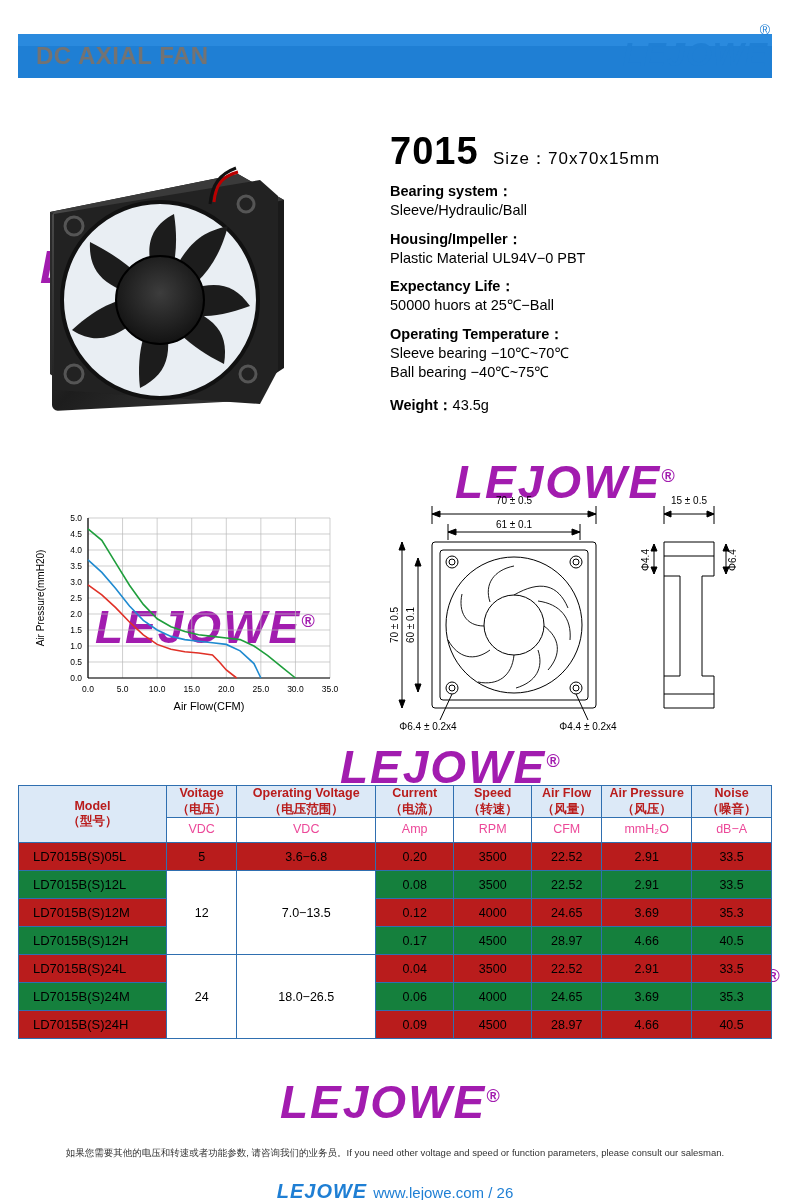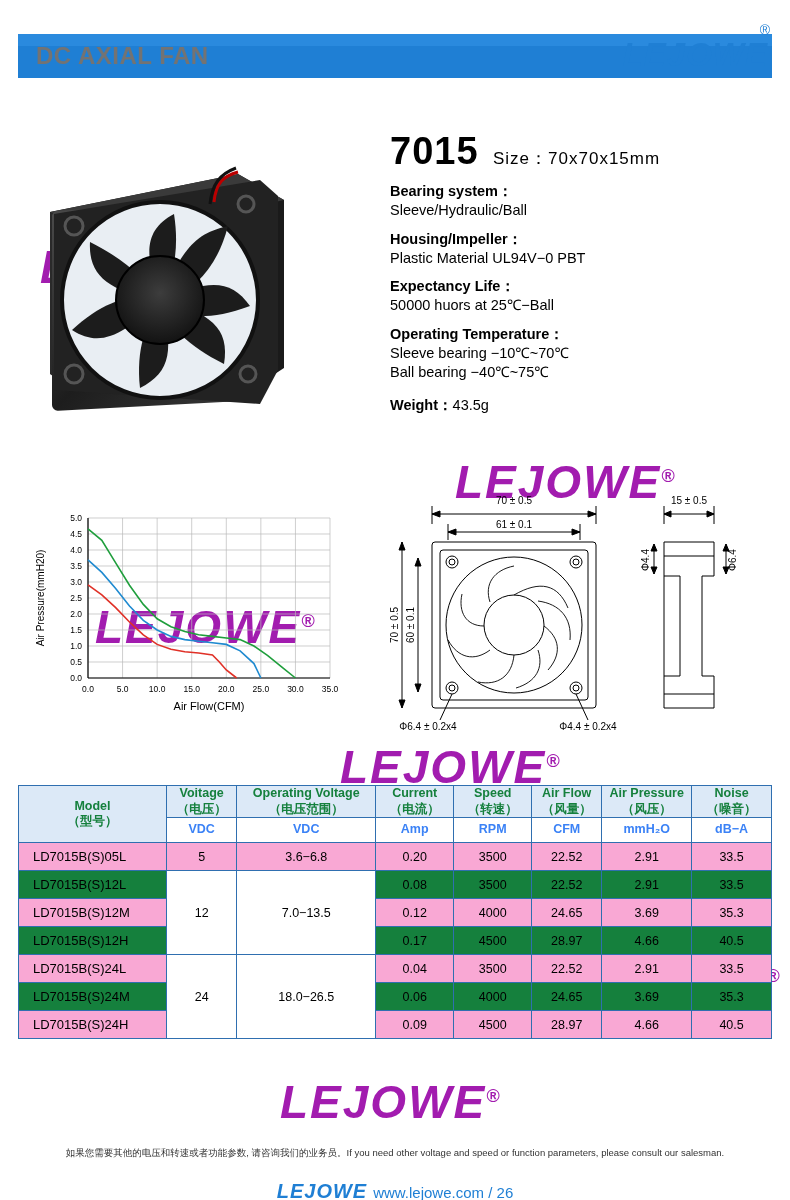--- a/index.html
+++ b/index.html
@@ -151,38 +151,38 @@
   }
   table.spec-table th,
   table.spec-table td {
     border: 1px solid #2f6fb0;
     text-align: center;
     padding: 0;
     height: 27px;
   }
   table.spec-table thead th {
     background: #dce9f7;
-    color: #15803d;
+    color: #b91c1c;
     font-weight: bold;
     font-size: 12.5px;
     line-height: 1.25;
   }
   table.spec-table thead th.unit-row {
-    font-weight: bold;
-    color: #3b82f6;
+    font-weight: normal;
+    color: #ec4899;
     background: #ffffff;
     height: 24px;
   }
   table.spec-table td.model {
     text-align: left;
     padding-left: 14px;
     font-size: 13px;
   }
   table.spec-table tbody tr.alt td { background: #15803d; }
-  table.spec-table tbody tr td { background: #f9a8d4; }
+  table.spec-table tbody tr td { background: #b91c1c; }
   table.spec-table tbody tr.alt td.merge,
   table.spec-table tbody tr td.merge { background: #ffffff; }
 
   
   .footer-note {
     position: absolute;
     left: 0; top: 1147px;
     width: 790px;
     text-align: center;
     font-size: 9.5px;

